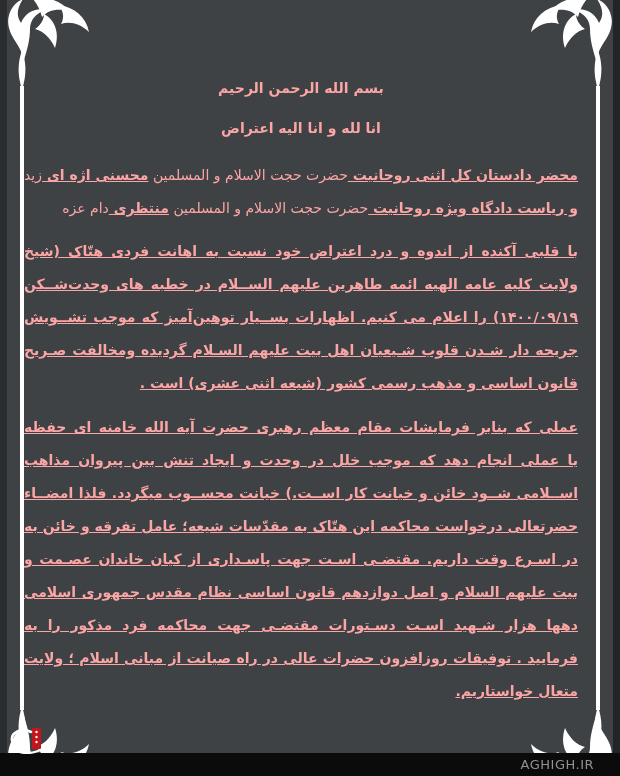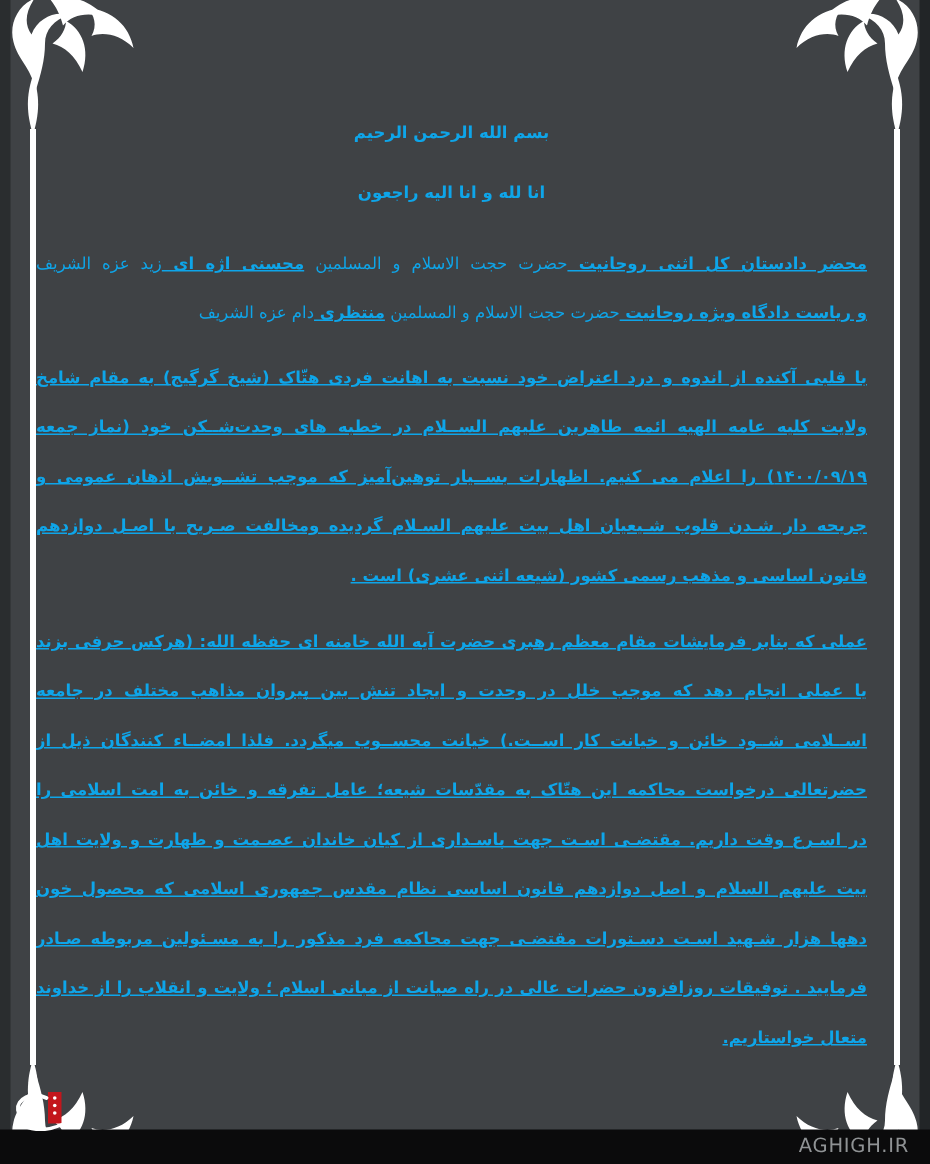--- a/index.html
+++ b/index.html
@@ -31,41 +31,41 @@
   .flourish { position:absolute; width:100px; height:62px; z-index:1; }
   .flourish svg { display:block; width:100px; height:62px; }
   .flourish.tl { left:6px;  top:-2px; }
   .flourish.tr { right:6px; top:-2px; transform:scaleX(-1); }
   .flourish.bl { left:6px;  top:716px; transform:scaleY(-1); }
   .flourish.br { right:6px; top:716px; transform:scale(-1,-1); }
 
   
   #doc {
     position:absolute; left:24px; right:42px; top:0;
-    direction:rtl; color:#0ea5e9; z-index:2;
-    font-size:11px; font-weight:700;
+    direction:rtl; color:#fca5a5; z-index:2;
+    font-size:14px; font-weight:700;
   }
   .line { height:33px; line-height:33px; overflow:hidden; }
   .align-center  { text-align:center; }
   .align-right   { }
   .align-justify { text-align:justify; text-align-last:justify; -moz-text-align-last:justify; }
   .seg-normal { font-weight:400; }
   .seg-bold   { font-weight:700;text-decoration:underline; }
   #bismillah { margin-top:72px; }
   #istirja   { margin-top:7px; }
   .gap-address { margin-top:14px; }
   .gap-para    { margin-top:10px; }
   .gap-para2   { margin-top:11px; }
 
   
   #footer-bar {
     position:absolute; left:0; right:0; bottom:0; height:23px;
     background:#0b0b0c; z-index:5;
     display:flex; align-items:center; justify-content:flex-end;
-    padding-right:14px;
+    padding-right:26px;
   }
   #site-credit {
     color:#8f9294; font-size:13px; font-weight:400; letter-spacing:0.5px;
     font-family:"DejaVu Sans", sans-serif;
   }
 
   
   #logo-watermark { position:absolute; left:8px; top:727px; width:44px; height:27px; z-index:6; }
   #logo-watermark svg { display:block; width:44px; height:27px; }
 </style>
@@ -139,21 +139,21 @@
       <path d="M18 62 C14 46 6 42 3 30 C0 19 5 6 17 1 C11 10 10 18 15 25 C19 14 31 9 40 12 C30 15 24 22 24 31 C24 42 21 52 18 62 Z"></path>
       <path d="M26 0 C41 -2 56 3 63 13 C51 10 42 12 36 19 C34 11 30 4 26 0 Z"></path>
       <path d="M52 7 C69 9 80 19 83 34 C74 25 63 23 55 26 C59 19 57 12 52 7 Z"></path>
       <path d="M38 16 C49 22 54 35 49 50 C44 39 37 33 29 31 C35 27 38 21 38 16 Z"></path>
     </g>
   </svg>
 </div>
 
 <div id="doc">
   <div id="bismillah" class="line align-center">بسم الله الرحمن الرحیم</div>
-  <div id="istirja" class="line align-center">انا لله و انا الیه راجعون</div>
+  <div id="istirja" class="line align-center">انا لله و انا الیه اعتراض</div>
   <div id="doc-lines">
       <div class="line align-justify gap-address" dir="rtl"><span class="seg-bold">محضر دادستان کل اثنی روحانیت </span><span class="seg-normal">حضرت حجت الاسلام و المسلمین </span><span class="seg-bold">محسنی اژه ای </span><span class="seg-normal">زید عزه الشریف</span></div>
       <div class="line align-right" dir="rtl"><span class="seg-bold">و ریاست دادگاه ویژه روحانیت </span><span class="seg-normal">حضرت حجت الاسلام و المسلمین </span><span class="seg-bold">منتظری </span><span class="seg-normal">دام عزه الشریف</span></div>
       <div class="line align-justify gap-para" dir="rtl"><span class="seg-bold">با قلبی آکنده از اندوه و درد اعتراض خود نسبت به اهانت فردی هتّاک (شیخ گرگیج) به مقام شامخ</span></div>
       <div class="line align-justify" dir="rtl"><span class="seg-bold">ولایت کلیه عامه الهیه ائمه طاهرین علیهم الســلام در خطبه های وحدت‌شــکن خود (نماز جمعه</span></div>
       <div class="line align-justify" dir="rtl"><span class="seg-bold">۱۴۰۰/۰۹/۱۹) را اعلام می کنیم. اظهارات بســیار توهین‌آمیز که موجب تشــویش اذهان عمومی و</span></div>
       <div class="line align-justify" dir="rtl"><span class="seg-bold">جریحه دار شـدن قلوب شـیعیان اهل بیت علیهم السـلام گردیده ومخالفت صـریح با اصـل دوازدهم</span></div>
       <div class="line align-right" dir="rtl"><span class="seg-bold">قانون اساسی و مذهب رسمی کشور (شیعه اثنی عشری) است .</span></div>
       <div class="line align-justify gap-para2" dir="rtl"><span class="seg-bold">عملی که بنابر فرمایشات مقام معظم رهبری حضرت آیه الله خامنه ای حفظه الله: (هرکس حرفی بزند</span></div>
       <div class="line align-justify" dir="rtl"><span class="seg-bold">یا عملی انجام دهد که موجب خلل در وحدت و ایجاد تنش بین پیروان مذاهب مختلف در جامعه</span></div>

